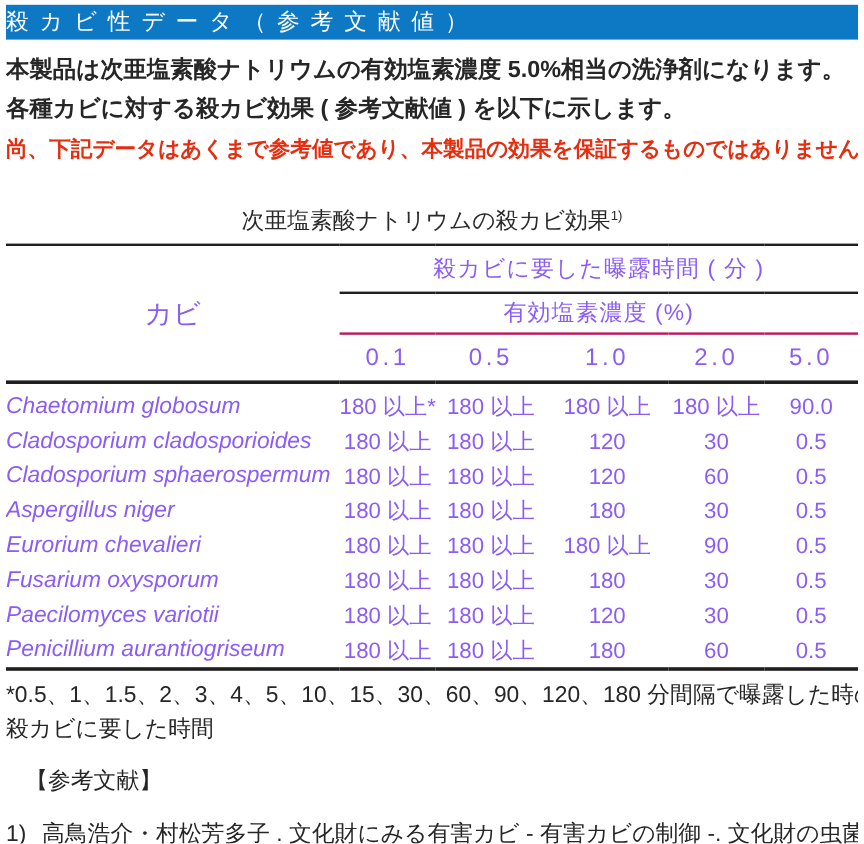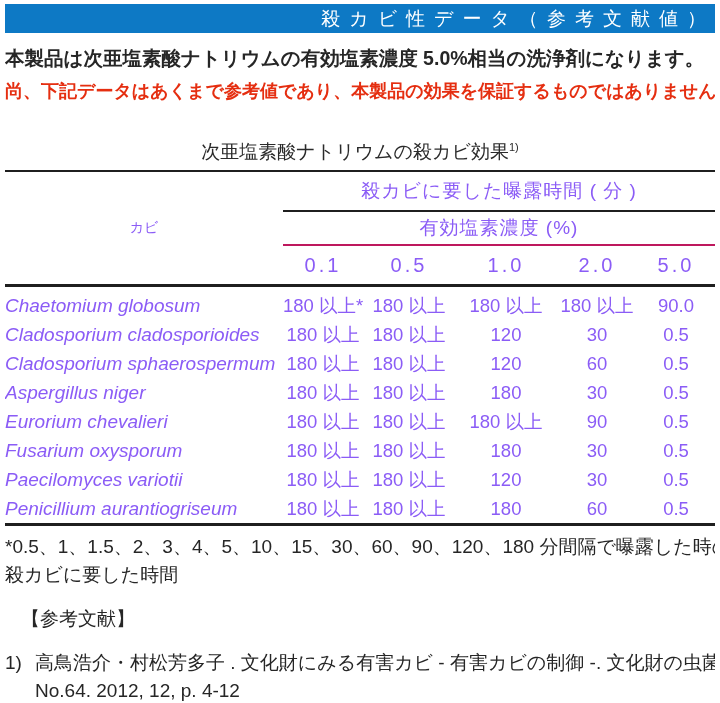--- a/index.html
+++ b/index.html
@@ -7,21 +7,21 @@
     width:720px;height:703px;overflow:hidden;background:#ffffff;
     font-family:"Liberation Sans","DejaVu Sans",sans-serif;
     color:#262626;
     -webkit-font-smoothing:antialiased;
   }
   .page{padding:4px 5px 0 5px;}
 
   
   .titlebar{
     background:#0d79c5;color:#ffffff;height:29px;line-height:29px;
-    text-align:right;font-size:19px;letter-spacing:9px;
+    text-align:left;font-size:19px;letter-spacing:9px;
     white-space:nowrap;overflow:hidden;
   }
 
   
   .intro{margin-top:9px;font-weight:bold;}
   .intro p{margin:0;font-size:19.5px;line-height:33px;white-space:nowrap;overflow:hidden;}
   .intro .warning{color:#e52e10;font-size:18px;}
 
   
   .tbl-title{
@@ -32,21 +32,21 @@
   
   table.moldtable{
     width:710px;border-collapse:collapse;table-layout:fixed;
     margin-top:6px;
     border-top:2px solid #1f1f1f;border-bottom:3px solid #1f1f1f;
   }
   table.moldtable th,table.moldtable td{
     padding:0;font-weight:normal;color:#8b5cf6;
   }
   th.kabi{
-    font-size:14px;text-align:center;vertical-align:middle;
+    font-size:23px;text-align:center;vertical-align:middle;
     border-bottom:3px solid #1f1f1f;
     margin-top:12px;
   }
   th.exposure{
     font-size:19px;height:38px;text-align:center;vertical-align:middle;
     border-bottom:2px solid #1f1f1f;letter-spacing:1px;
   }
   th.conc{
     font-size:19px;height:32px;text-align:center;vertical-align:middle;
     border-bottom:2px solid #be185d;letter-spacing:1px;
@@ -76,20 +76,21 @@
 <body>
 
 <div class="page">
 
   <div class="titlebar">
     <span>殺カビ性データ（参考文献値）</span>
   </div>
 
   <div class="intro">
     <p>本製品は次亜塩素酸ナトリウムの有効塩素濃度 5.0%相当の洗浄剤になります。</p>
+    <p>各種カビに対する殺カビ効果 ( 参考文献値 ) を以下に示します。</p>
     <p class="warning">尚、下記データはあくまで参考値であり、本製品の効果を保証するものではありません。</p>
   </div>
 
   <div class="tbl-title">
     <span>次亜塩素酸ナトリウムの殺カビ効果</span><sup>1)</sup>
   </div>
 
   <table class="moldtable">
     <colgroup>
       <col style="width:278px">

